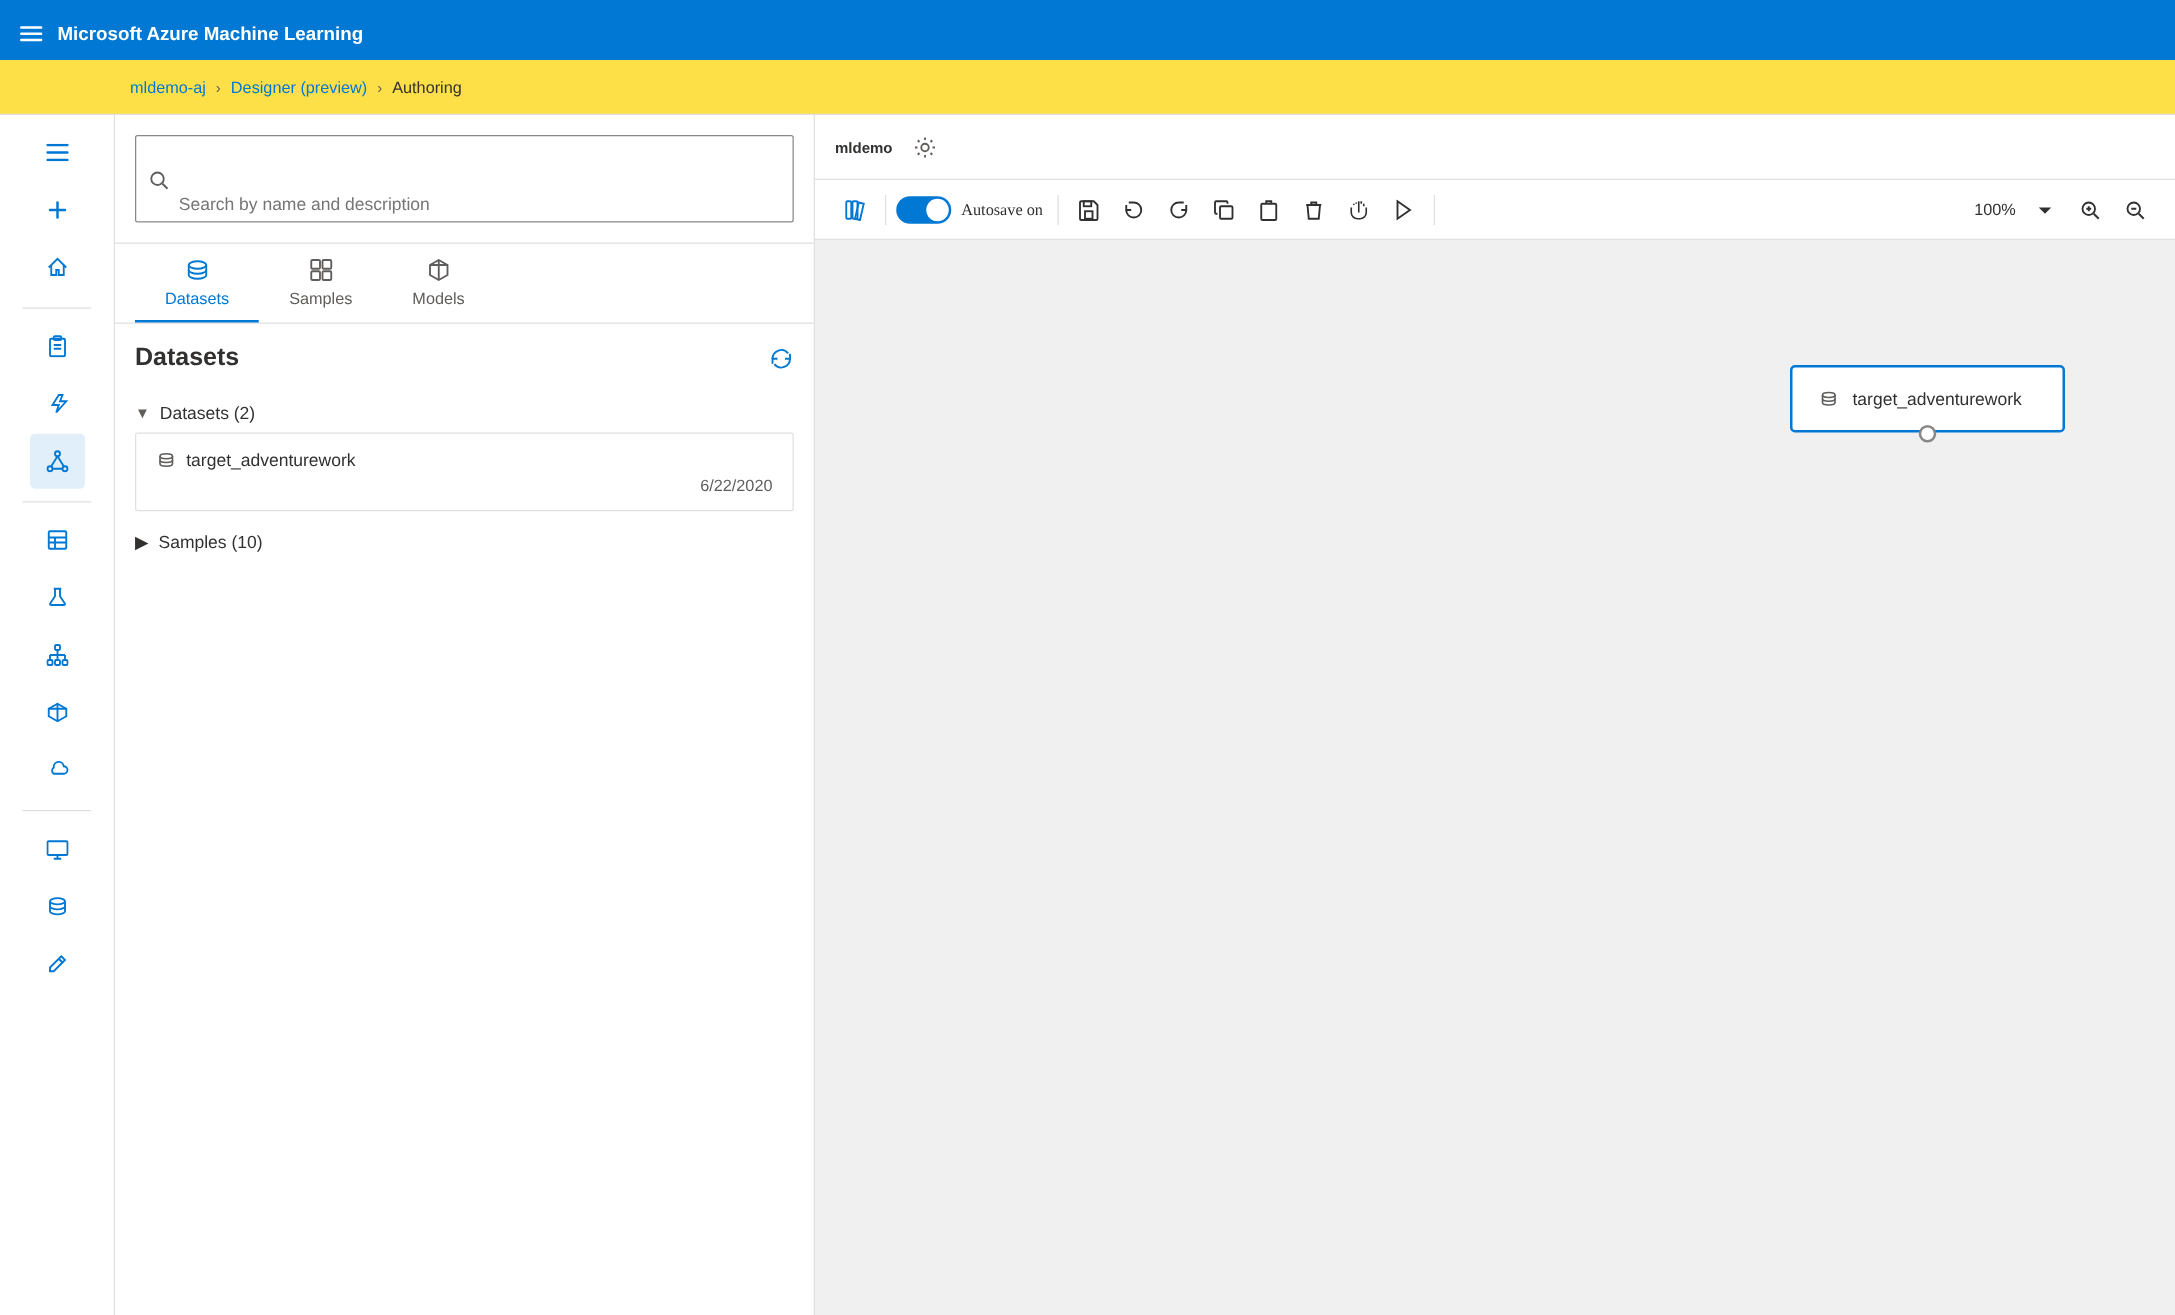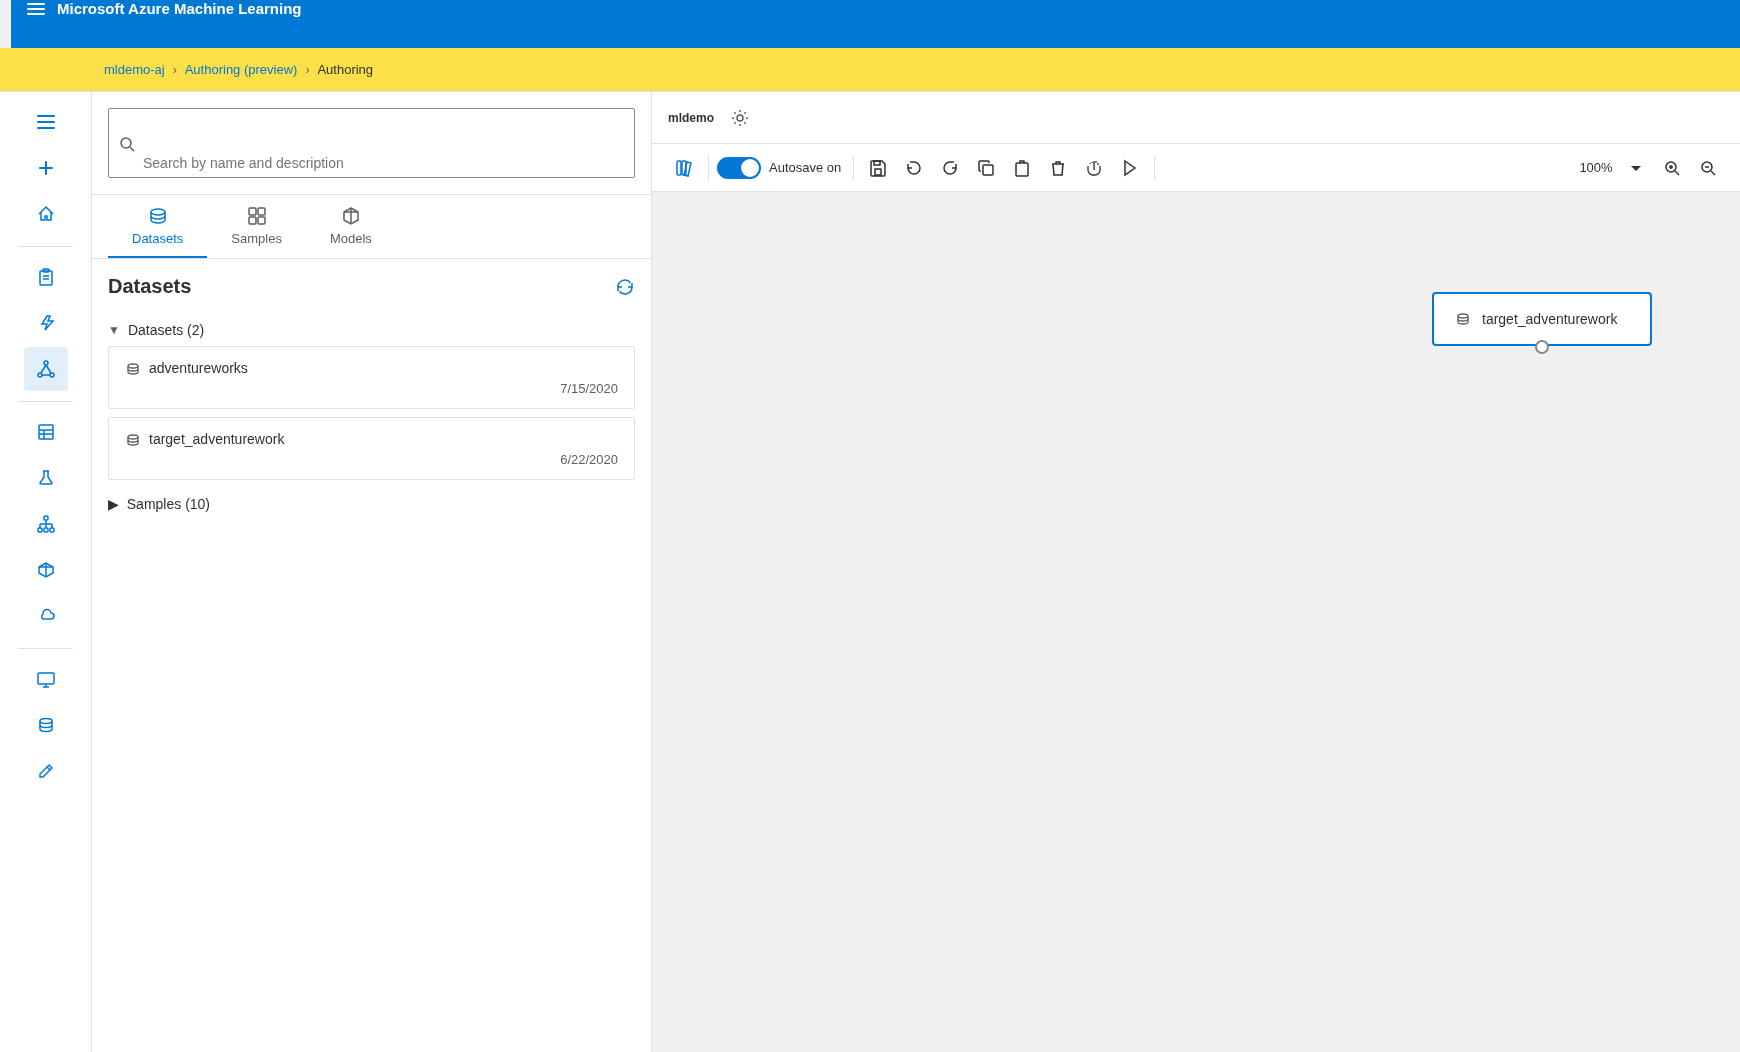--- a/index.html
+++ b/index.html
@@ -4,24 +4,23 @@
   <style>
     * { box-sizing: border-box; margin: 0; padding: 0; }
     body { font-family: 'Segoe UI', Arial, sans-serif; font-size: 14px; background: #f0f0f0; display: flex; flex-direction: column; height: 1052px; width: 1740px; overflow: hidden; }
 
     
     .top-bar {
       background: #0078d4;
       color: white;
       height: 48px;
       display: flex;
-      align-items: flex-start;
-      padding: 0 16px;
+      align-items: flex-end;
+      padding: 12px 16px;
       flex-shrink: 0;
-      margin-left: 11px;
     }
     .top-bar-title {
       font-size: 15px;
       font-weight: 600;
       margin-left: 12px;
     }
 
     
     .breadcrumb-bar {
       background: #fde047;
@@ -275,20 +274,21 @@
       justify-content: center;
       border-radius: 2px;
     }
 
     
     .autosave-container {
       display: flex;
       align-items: center;
       gap: 8px;
       margin-right: 4px;
+      font-family: Liberation Serif, serif;
     }
     .toggle-switch {
       position: relative;
       display: inline-block;
       width: 44px;
       height: 22px;
     }
     .toggle-slider {
       position: absolute;
       top: 0; left: 0; right: 0; bottom: 0;
@@ -373,21 +373,21 @@
       <rect y="8" width="18" height="2" rx="1"></rect>
       <rect y="13" width="18" height="2" rx="1"></rect>
     </svg>
   </span>
   <span class="top-bar-title">Microsoft Azure Machine Learning</span>
 </div>
 
 <div class="breadcrumb-bar">
   <span class="breadcrumb-item">mldemo-aj</span>
   <span class="breadcrumb-sep">›</span>
-  <span class="breadcrumb-item">Authoring (preview)</span>
+  <span class="breadcrumb-item">Designer (preview)</span>
   <span class="breadcrumb-sep">›</span>
   <span class="breadcrumb-current">Authoring</span>
 </div>
 
 <div class="main-layout">
 
   <div class="sidebar">
     <div class="sidebar-icon">
       <svg width="18" height="14" viewBox="0 0 18 14" fill="#0078d4">
         <rect width="18" height="2" rx="1"></rect>
@@ -553,33 +553,20 @@
             <polyline points="3,14 3,10 7,10"></polyline>
           </svg>
         </button>
       </div>
 
       <div class="group-header">
         <span class="chevron">▼</span>
         <span>Datasets (2)</span>
       </div>
 
-      <div class="dataset-item">
-        <div class="dataset-item-name">
-          <span class="dataset-db-icon">
-            <svg width="16" height="16" viewBox="0 0 16 16" fill="none" stroke="#605e5c" stroke-width="1.3">
-              <ellipse cx="8" cy="5" rx="5" ry="2"></ellipse>
-              <path d="M3 5v3c0 1.1 2.24 2 5 2s5-.9 5-2V5"></path>
-              <path d="M3 8v3c0 1.1 2.24 2 5 2s5-.9 5-2V8"></path>
-            </svg>
-          </span>
-          <span>adventureworks</span>
-        </div>
-        <div class="dataset-item-date">7/15/2020</div>
-      </div>
 
       <div class="dataset-item">
         <div class="dataset-item-name">
           <span class="dataset-db-icon">
             <svg width="16" height="16" viewBox="0 0 16 16" fill="none" stroke="#605e5c" stroke-width="1.3">
               <ellipse cx="8" cy="5" rx="5" ry="2"></ellipse>
               <path d="M3 5v3c0 1.1 2.24 2 5 2s5-.9 5-2V5"></path>
               <path d="M3 8v3c0 1.1 2.24 2 5 2s5-.9 5-2V8"></path>
             </svg>
           </span>

